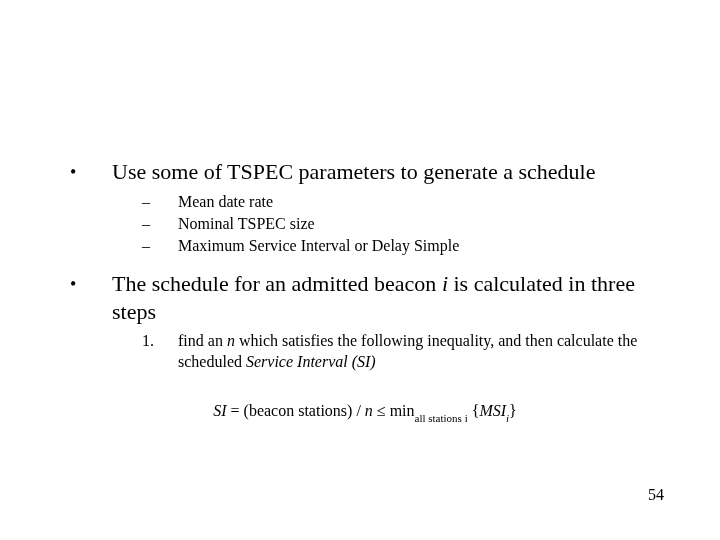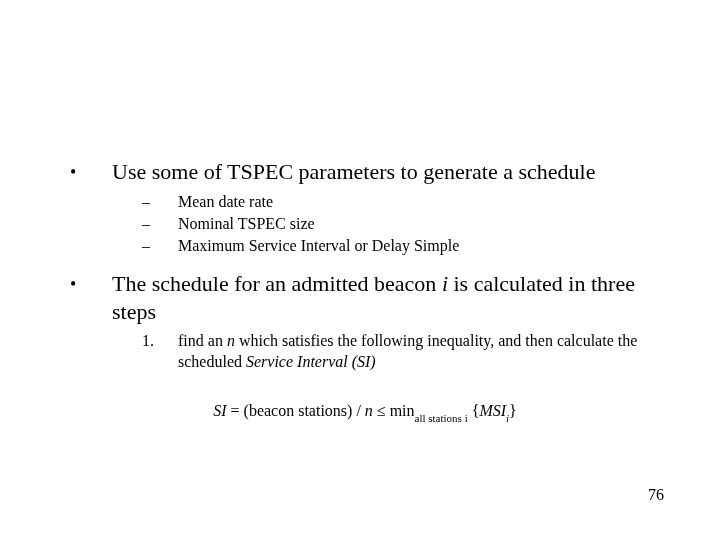--- a/index.html
+++ b/index.html
@@ -153,14 +153,14 @@
     </div>
 
     <div class="formula-wrap">
       <span class="formula">
         <span class="italic">SI</span><span> = (beacon stations) / </span><span class="italic">n</span><span> ≤ min</span><span class="sub">all stations i</span><span> {</span><span class="italic">MSI</span><span class="isub">i</span><span>}</span>
       </span>
     </div>
 
   </div>
 
-  <div class="pagenum">76</div>
+  <div class="pagenum">54</div>
 </div>
 
 </body></html>

